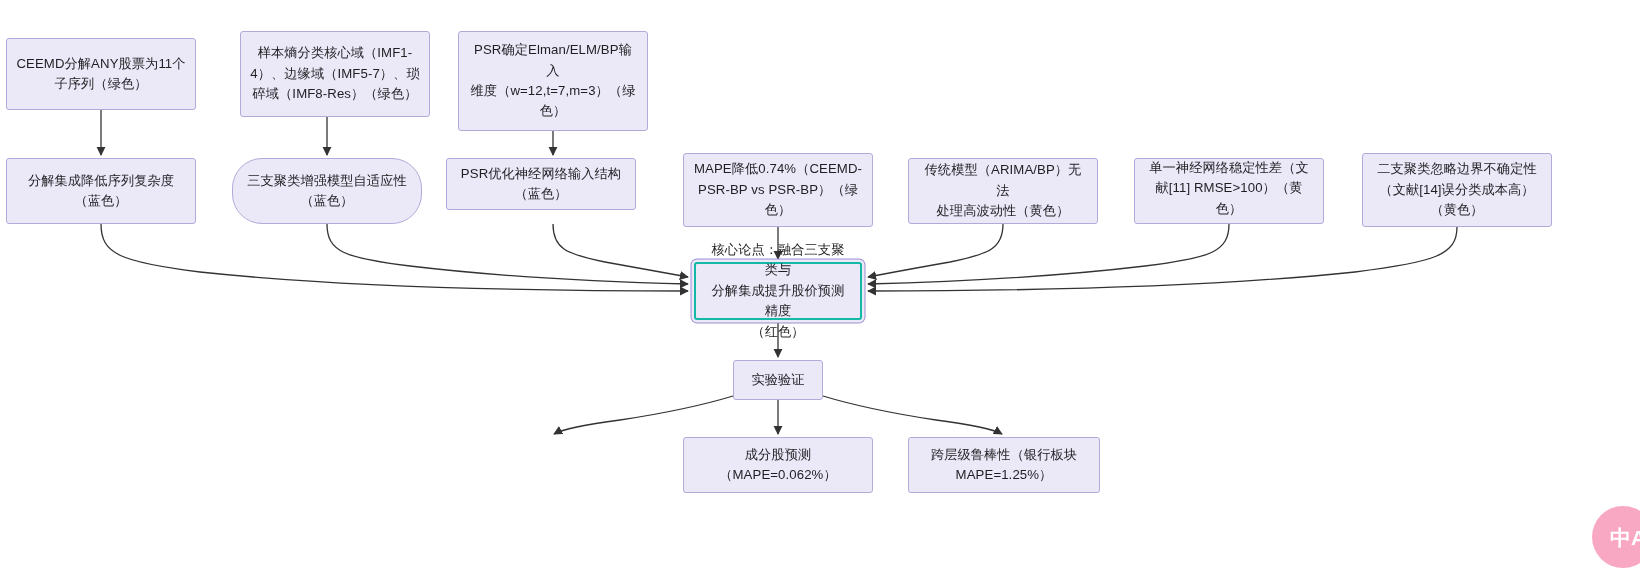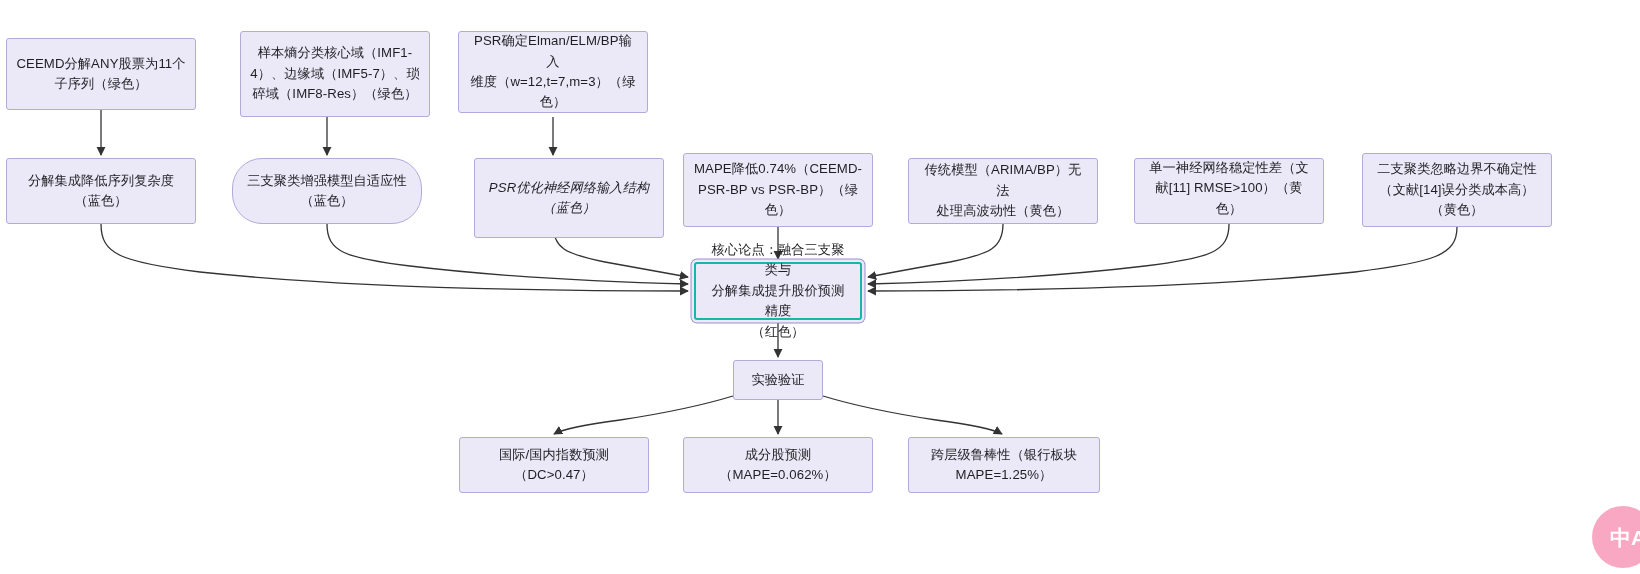--- a/index.html
+++ b/index.html
@@ -115,37 +115,37 @@
     <span class="node-text">CEEMD分解ANY股票为11个
 子序列（绿色）</span>
   </div>
 
   <div class="node" style="left:240px; top:31px; width:190px; height:86px;">
     <span class="node-text">样本熵分类核心域（IMF1-
 4）、边缘域（IMF5-7）、琐
 碎域（IMF8-Res）（绿色）</span>
   </div>
 
-  <div class="node" style="left:458px; top:31px; width:190px; height:82px;">
+  <div class="node" style="left:458px; top:31px; width:190px; height:100px;">
     <span class="node-text">PSR确定Elman/ELM/BP输入
 维度（w=12,t=7,m=3）（绿
 色）</span>
   </div>
 
   <div class="node" style="left:6px; top:158px; width:190px; height:66px;">
     <span class="node-text">分解集成降低序列复杂度
 （蓝色）</span>
   </div>
 
   <div class="node" style="left:232px; top:158px; width:190px; height:66px;border-radius:30px;">
     <span class="node-text">三支聚类增强模型自适应性
 （蓝色）</span>
   </div>
 
-  <div class="node" style="left:474px; top:158px; width:190px; height:80px;font-style:italic;">
+  <div class="node" style="left:446px; top:158px; width:190px; height:52px;">
     <span class="node-text">PSR优化神经网络输入结构
 （蓝色）</span>
   </div>
 
   <div class="node" style="left:683px; top:153px; width:190px; height:74px;">
     <span class="node-text">MAPE降低0.74%（CEEMD-
 PSR-BP vs PSR-BP）（绿
 色）</span>
   </div>
 
@@ -168,24 +168,20 @@
   <div class="node core" style="left:694px; top:262px; width:168px; height:58px;">
     <span class="node-text">核心论点：融合三支聚类与
 分解集成提升股价预测精度
 （红色）</span>
   </div>
 
   <div class="node" style="left:733px; top:360px; width:90px; height:40px;">
     <span class="node-text">实验验证</span>
   </div>
 
-  <div class="node" style="left:459px; top:437px; width:190px; height:56px;">
-    <span class="node-text">国际/国内指数预测
-（DC&gt;0.47）</span>
-  </div>
 
   <div class="node" style="left:683px; top:437px; width:190px; height:56px;">
     <span class="node-text">成分股预测
 （MAPE=0.062%）</span>
   </div>
 
   <div class="node" style="left:908px; top:437px; width:192px; height:56px;">
     <span class="node-text">跨层级鲁棒性（银行板块
 MAPE=1.25%）</span>
   </div>

